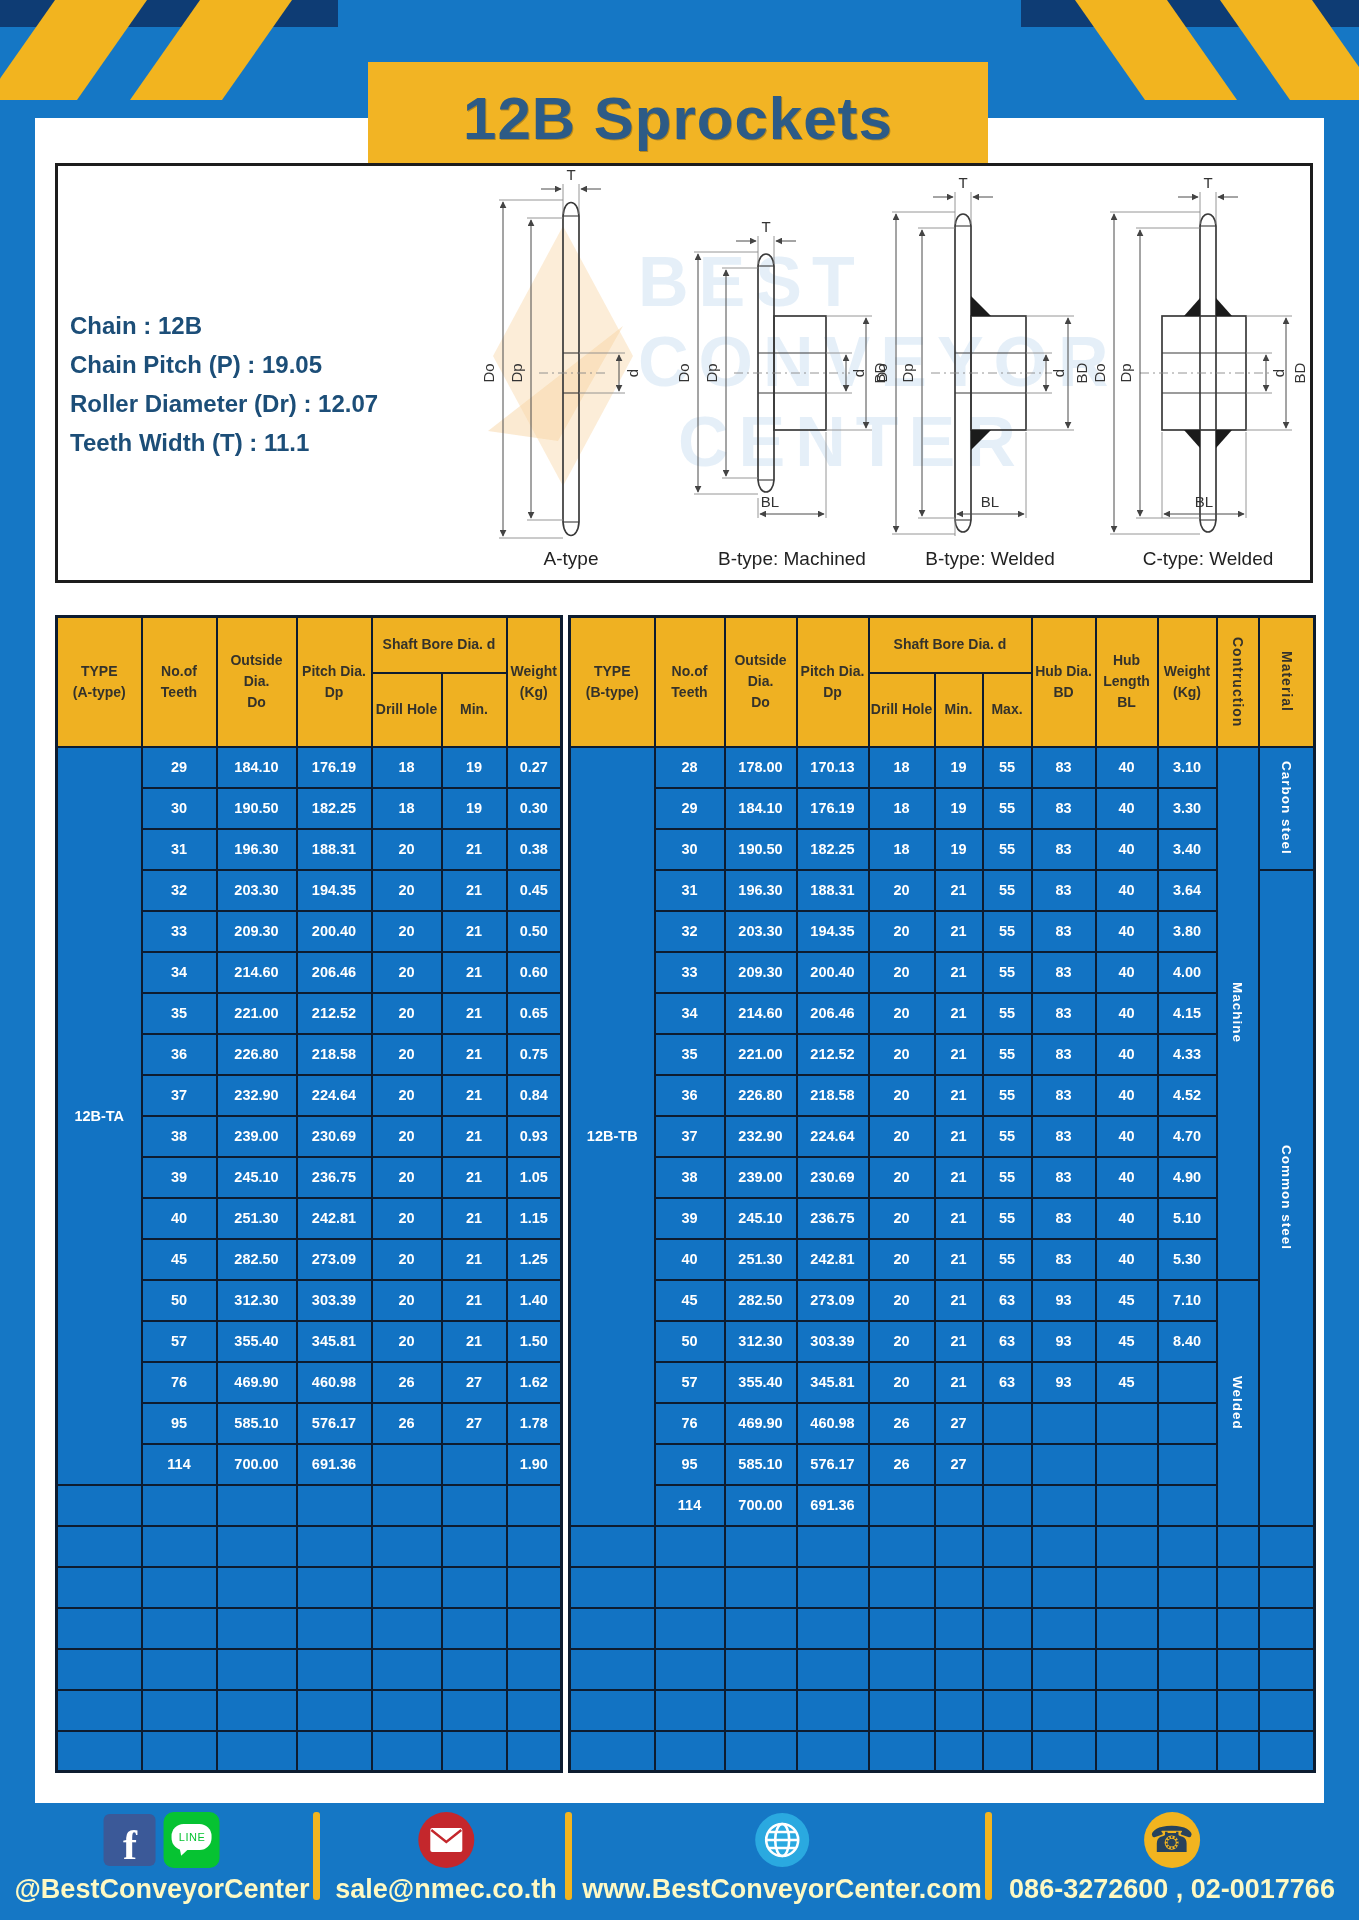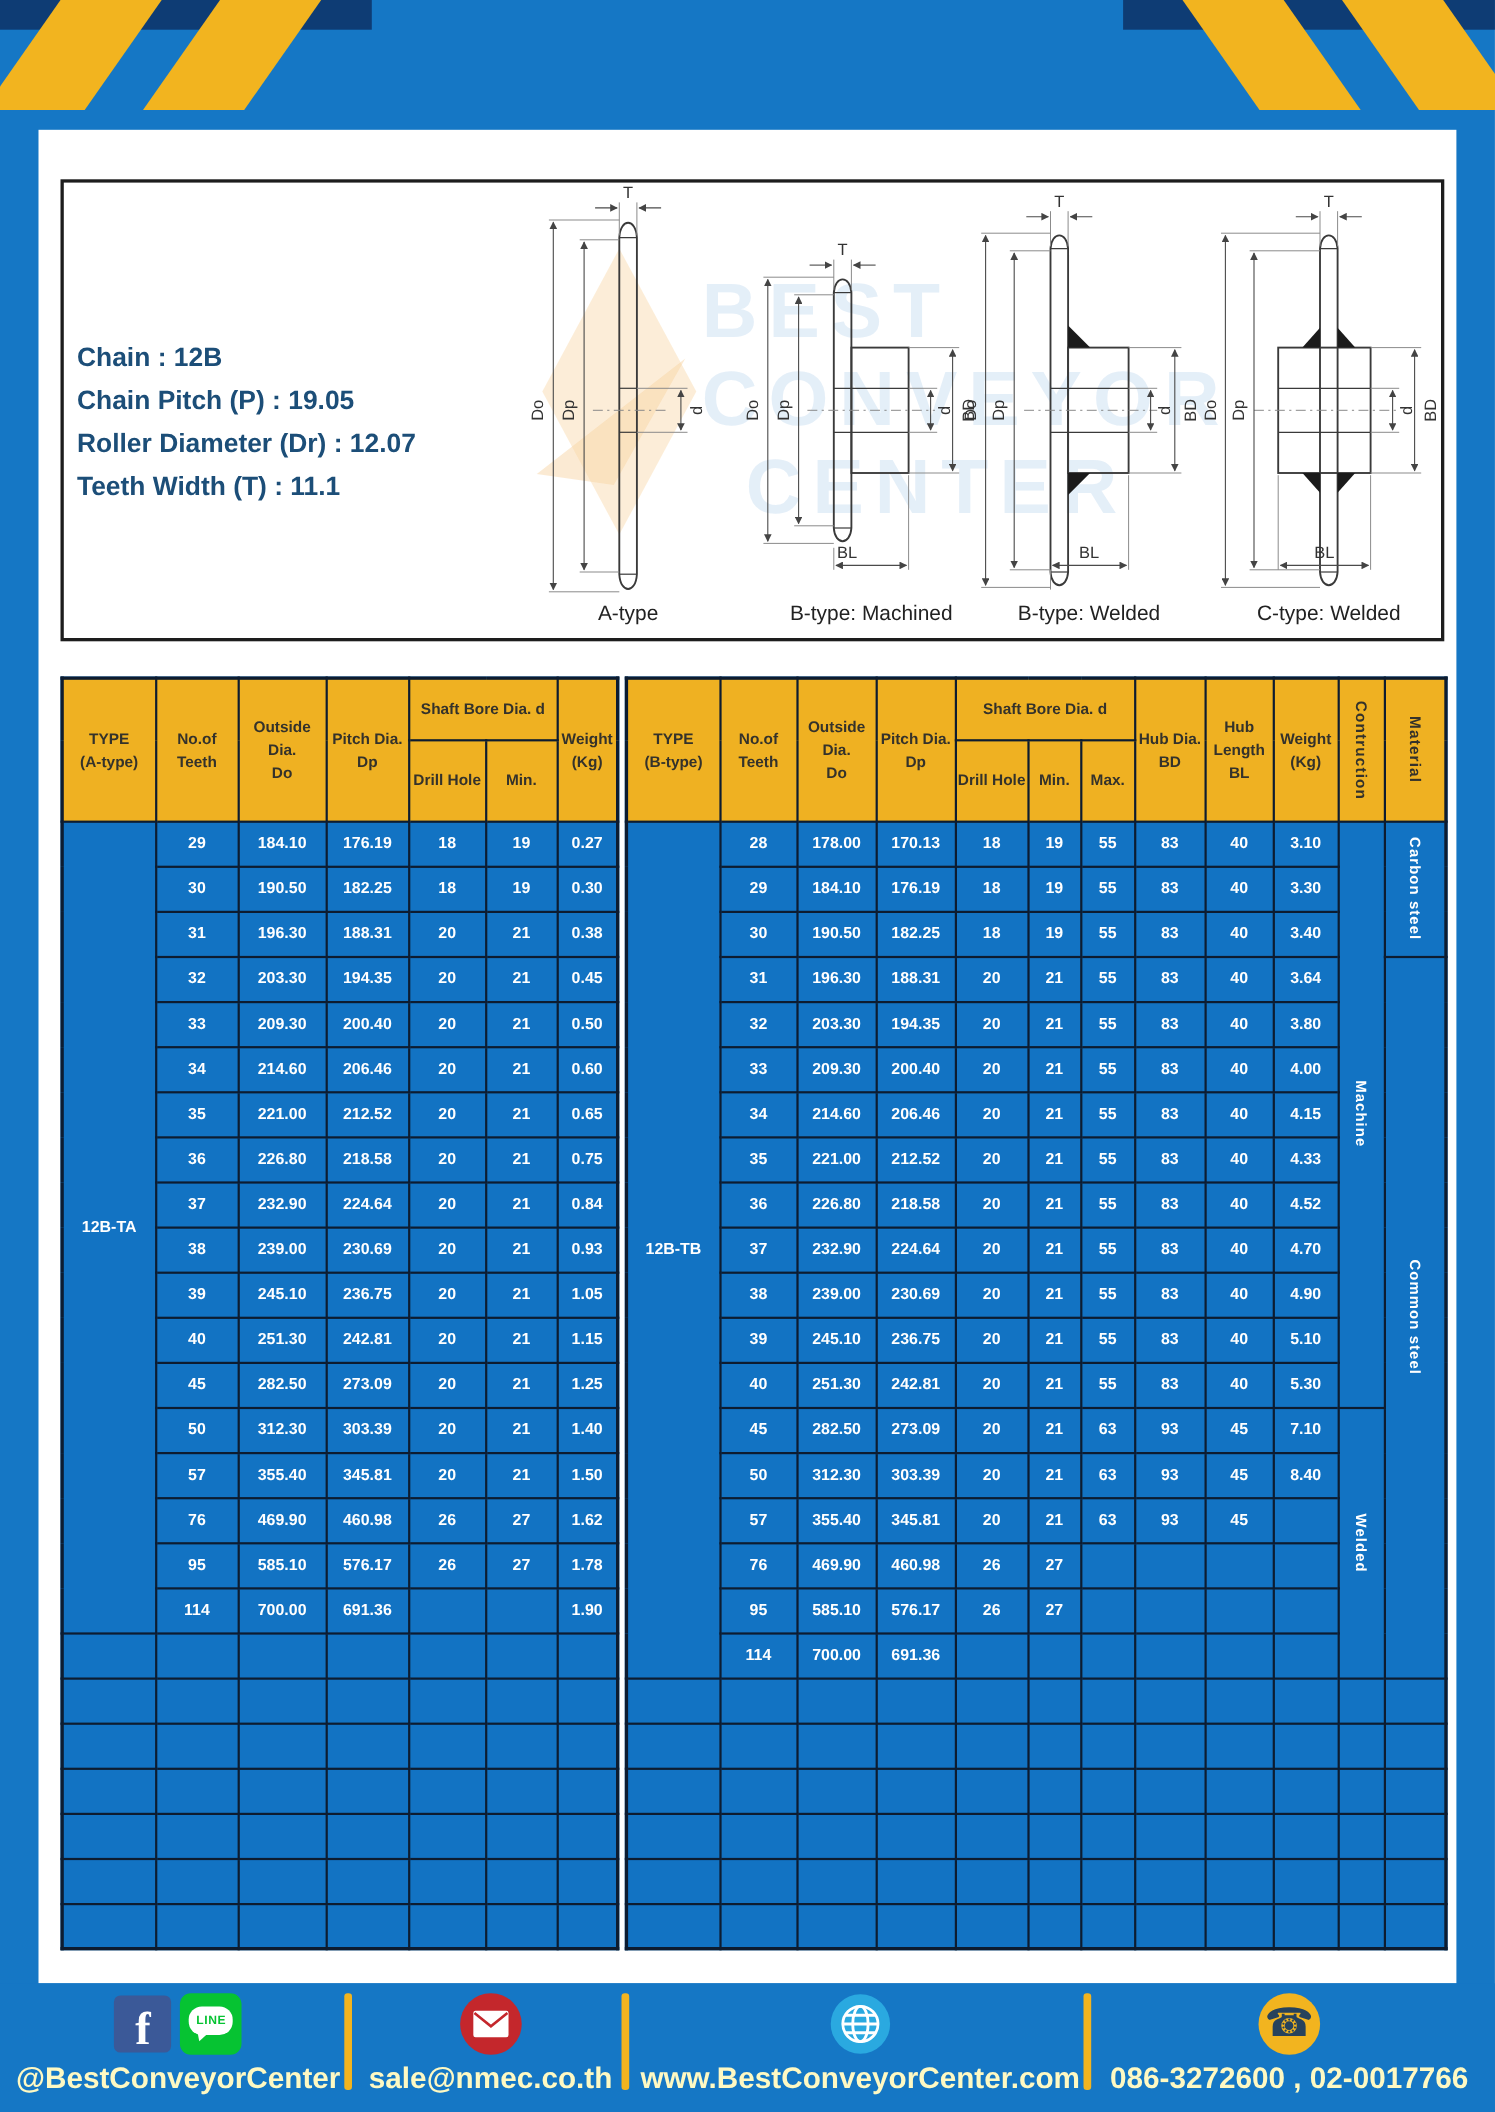--- a/index.html
+++ b/index.html
@@ -68,40 +68,43 @@
   .icons{display:flex;gap:8px;align-items:center;height:58px;}
   .flabel{font-size:27px;font-weight:bold;color:#fef9c3;white-space:nowrap;}
   .icon-fb{width:52px;height:52px;background:#3b5998;border-radius:6px;color:#fff;font-size:42px;
            font-weight:bold;display:flex;align-items:flex-end;justify-content:center;line-height:0.95;
            font-family:"Liberation Serif",serif;overflow:hidden;}
   .icon-line{width:56px;height:56px;background:#06c332;border-radius:10px;position:relative;}
   .line-bubble{position:absolute;left:8px;top:12px;width:40px;height:26px;background:#fff;
                border-radius:12px;display:flex;align-items:center;justify-content:center;}
   .line-tail{position:absolute;left:14px;top:35px;width:0;height:0;border-left:5px solid transparent;
              border-right:5px solid transparent;border-top:9px solid #fff;transform:rotate(18deg);}
-  .line-word{color:#06c332;font-size:11px;font-weight:bold;letter-spacing:0.5px;}
+  .line-word{color:#06c332;font-size:11px;font-weight:normal;letter-spacing:0.5px;}
   .icon-circle{width:56px;height:56px;border-radius:50%;display:flex;align-items:center;justify-content:center;}
   .icon-mail{background:#c4272c;}
   .icon-phone{background:#f2b41f;color:#27425c;font-size:36px;
               font-family:"DejaVu Sans",sans-serif;line-height:1;}
 </style>
 </head>
 <body>
 
 <div class="page">
 
   <div class="navy-bar left"></div>
   <div class="navy-bar right"></div>
   <div class="stripe s1"></div>
   <div class="stripe s2"></div>
   <div class="stripe s3"></div>
   <div class="stripe s4"></div>
 
   <div class="panel"></div>
 
+  <div class="banner">
+    <h1>12B Sprockets</h1>
+  </div>
 
   <div class="diagram-box">
 
     <svg class="diag" width="1252" height="414" viewBox="0 0 1252 414">
       <defs>
         <marker id="ar" viewBox="0 0 10 10" refX="9" refY="5" markerWidth="7" markerHeight="7" orient="auto-start-reverse">
           <path d="M0,0L10,5L0,10z" fill="#444"></path>
         </marker>
       </defs>
 

